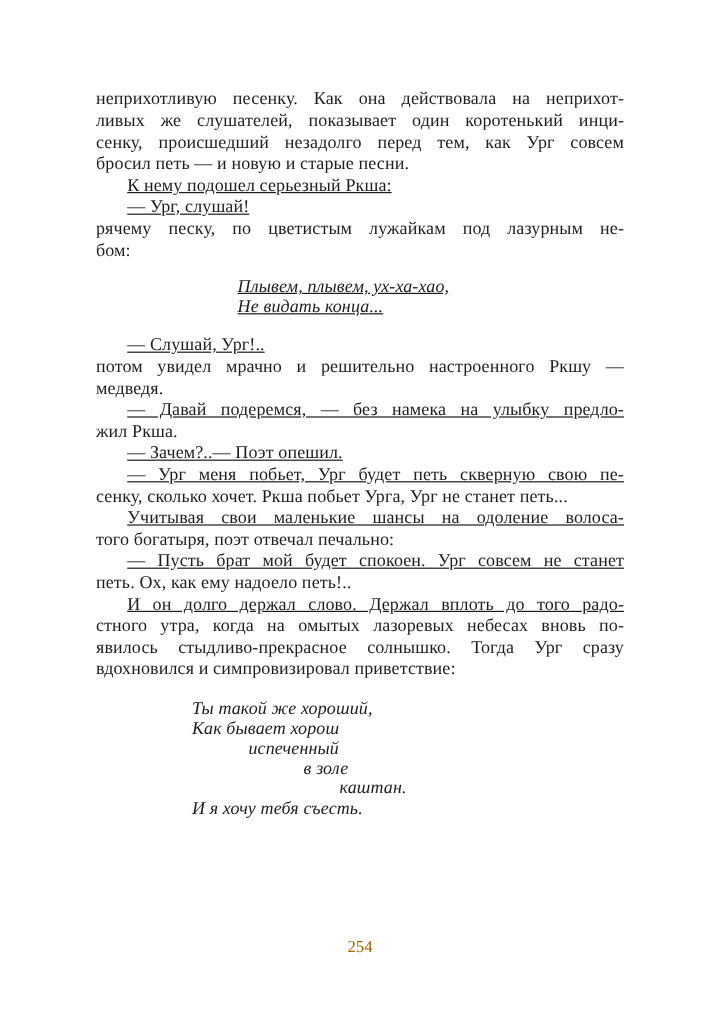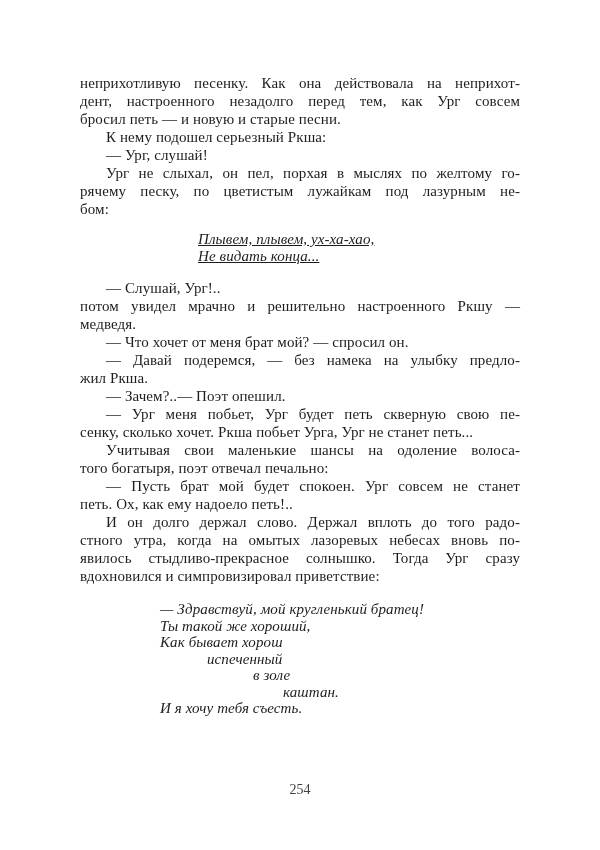--- a/index.html
+++ b/index.html
@@ -18,83 +18,80 @@
   .text-column {
     position: absolute;
     left: 80px; top: 74px;
     width: 440px;
     font-size: 15px;
     line-height: 18px;
     letter-spacing: 0.1px;
   }
   .ln { min-height: 18px; text-align: left; }
   .ln.j { text-align: justify; text-align-last: justify; }
-  .ln.ind { padding-left: 26px; }
+  .ln.ind { padding-left: 26px; text-decoration: underline; }
   .verse {
     font-style: italic;
     line-height: 16.5px;
   }
   .verse.v1 { margin: 13px 0 15px 0; padding-left: 118px; text-decoration: underline; }
   .verse.v2 { margin-top: 16px; padding-left: 80px; }
   .vln { min-height: 16.5px; white-space: nowrap; }
   .vln.vi1 { padding-left: 47px; }
   .vln.vi2 { padding-left: 93px; }
   .vln.vi3 { padding-left: 123px; }
   .page-number {
     position: absolute;
     left: 0; top: 782px;
     width: 600px;
     text-align: center;
     font-size: 14px;
-    color: #404040;
+    color: #a16207;
   }
 </style>
 </head>
 <body>
 
 <div class="book-page">
   <div class="text-column">
 
     <div class="paragraph">
       <div class="ln j">неприхотливую песенку. Как она действовала на неприхот-</div>
-      <div class="ln j">дент, настроенного незадолго перед тем, как Ург совсем</div>
+      <div class="ln j">ливых же слушателей, показывает один коротенький инци-</div>
+      <div class="ln j">сенку, происшедший незадолго перед тем, как Ург совсем</div>
       <div class="ln">бросил петь — и новую и старые песни.</div>
     </div>
 
     <div class="paragraph">
       <div class="ln ind">К нему подошел серьезный Ркша:</div>
     </div>
 
     <div class="paragraph">
       <div class="ln ind">— Ург, слушай!</div>
     </div>
 
     <div class="paragraph">
-      <div class="ln ind j">Ург не слыхал, он пел, порхая в мыслях по желтому го-</div>
       <div class="ln j">рячему песку, по цветистым лужайкам под лазурным не-</div>
       <div class="ln">бом:</div>
     </div>
 
     <div class="verse v1">
       <div class="vln">Плывем, плывем, ух-ха-хао,</div>
       <div class="vln">Не видать конца...</div>
     </div>
 
     <div class="paragraph">
       <div class="ln ind">— Слушай, Ург!..</div>
     </div>
 
     <div class="paragraph">
       <div class="ln j">потом увидел мрачно и решительно настроенного Ркшу —</div>
       <div class="ln">медведя.</div>
     </div>
 
-    <div class="paragraph">
-      <div class="ln ind">— Что хочет от меня брат мой? — спросил он.</div>
-    </div>
 
     <div class="paragraph">
       <div class="ln ind j">— Давай подеремся, — без намека на улыбку предло-</div>
       <div class="ln">жил Ркша.</div>
     </div>
 
     <div class="paragraph">
       <div class="ln ind">— Зачем?..— Поэт опешил.</div>
     </div>
 
@@ -114,21 +111,20 @@
     </div>
 
     <div class="paragraph">
       <div class="ln ind j">И он долго держал слово. Держал вплоть до того радо-</div>
       <div class="ln j">стного утра, когда на омытых лазоревых небесах вновь по-</div>
       <div class="ln j">явилось стыдливо-прекрасное солнышко. Тогда Ург сразу</div>
       <div class="ln">вдохновился и симпровизировал приветствие:</div>
     </div>
 
     <div class="verse v2">
-      <div class="vln">— Здравствуй, мой кругленький братец!</div>
       <div class="vln">Ты такой же хороший,</div>
       <div class="vln">Как бывает хорош</div>
       <div class="vln vi1">испеченный</div>
       <div class="vln vi2">в золе</div>
       <div class="vln vi3">каштан.</div>
       <div class="vln">И я хочу тебя съесть.</div>
     </div>
 
   </div>
 

